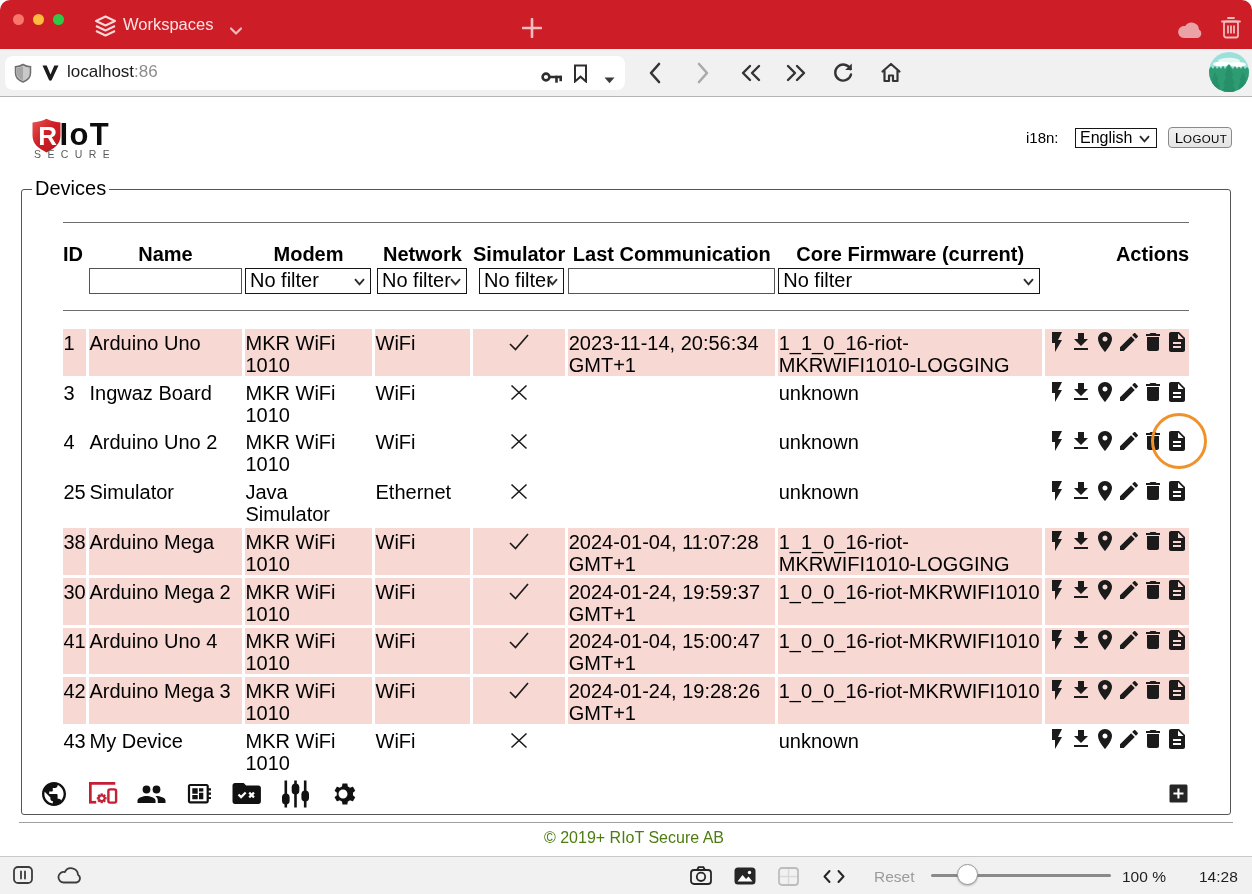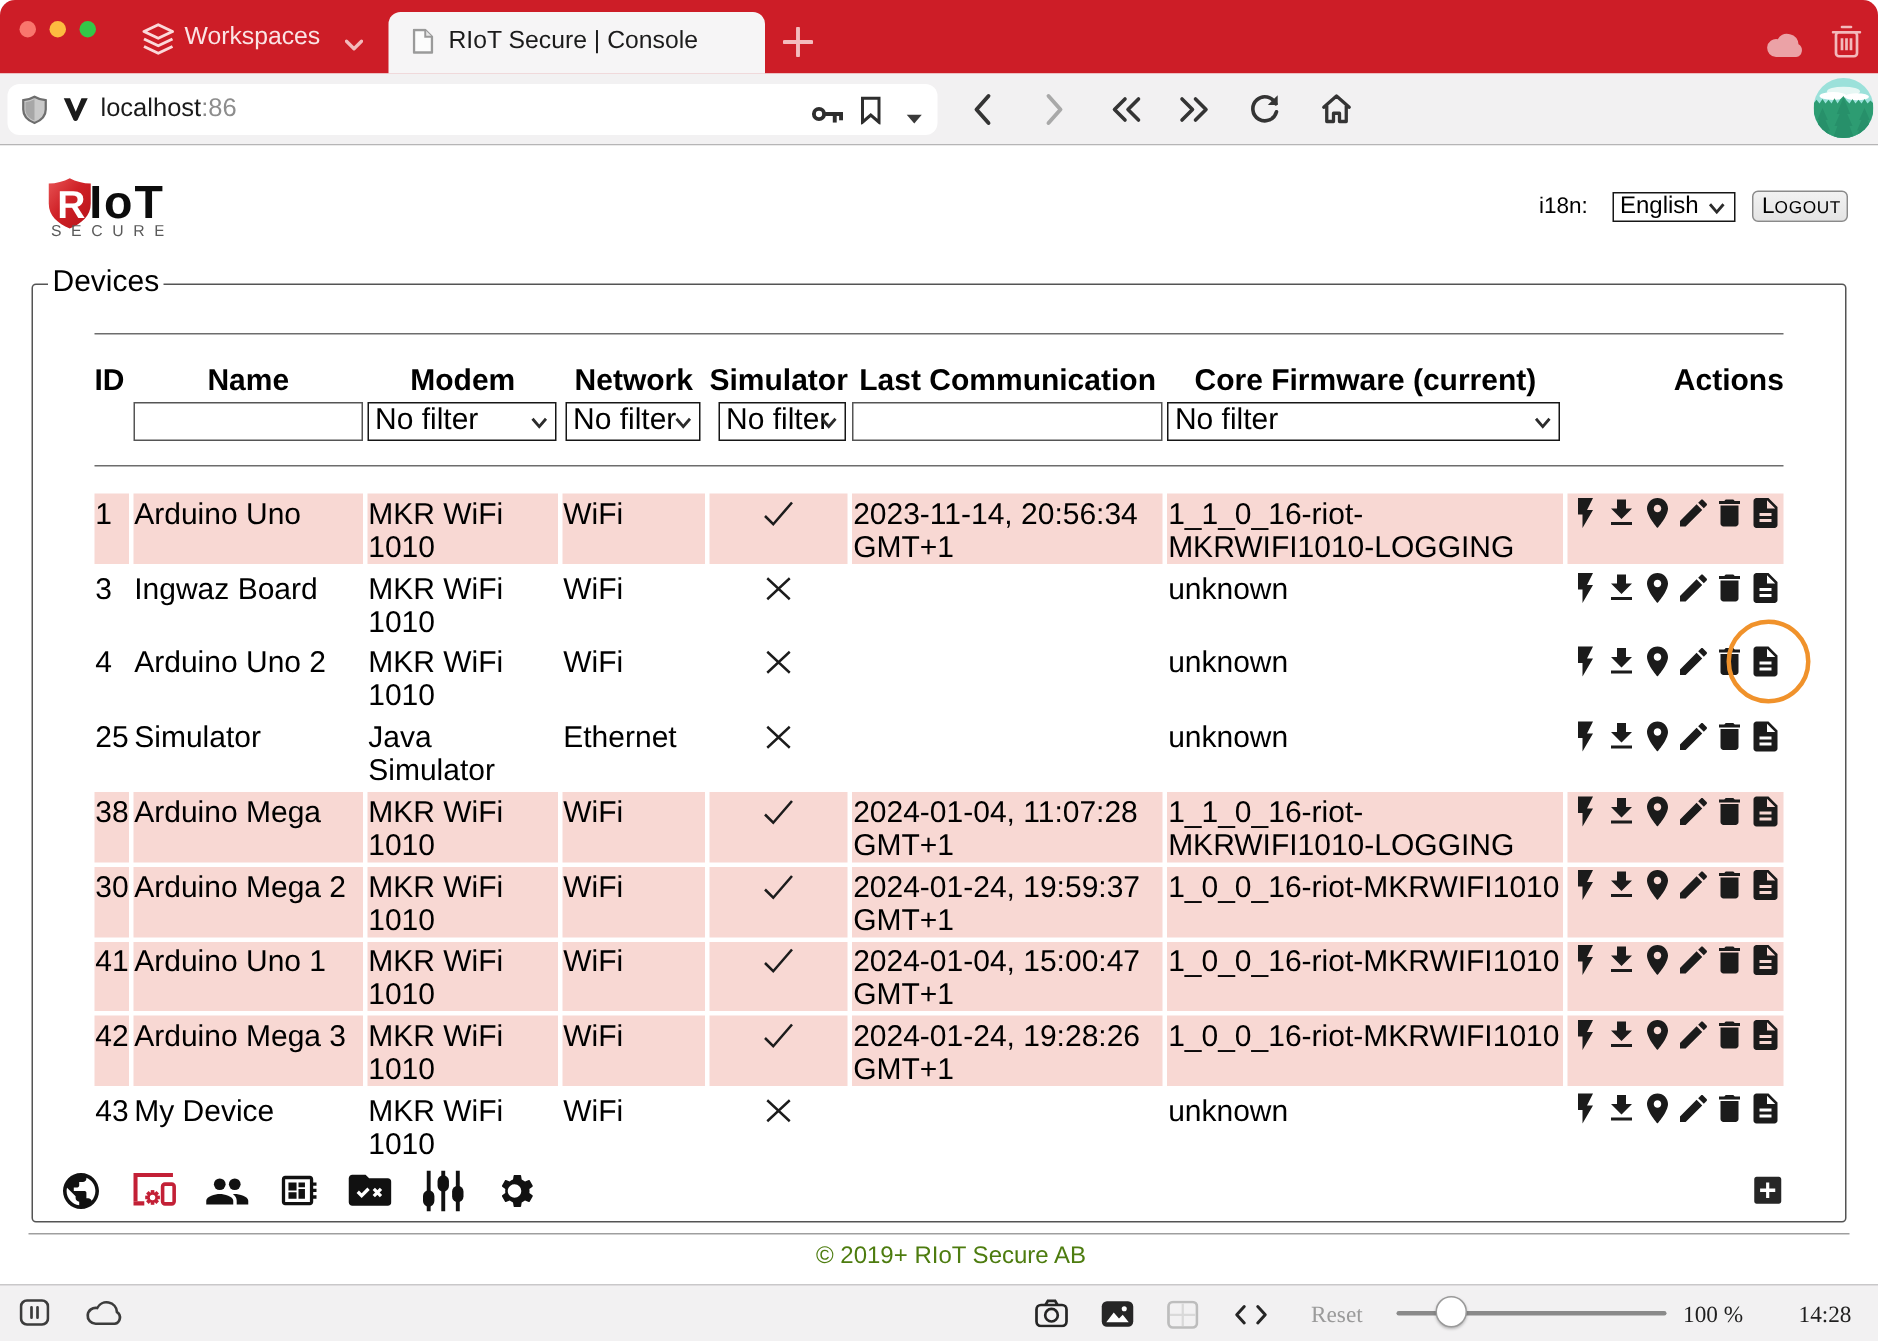--- a/index.html
+++ b/index.html
@@ -85,21 +85,21 @@
 #ocircle { position:absolute; left:1128.5px; top:222.5px; width:56px; height:56px;
   border:3.4px solid #f0922b; border-radius:50%; }
 .fico { position:absolute; }
 #footerline { position:absolute; left:19px; top:725px; width:1214px; border-top:1px solid #9f9f9f; }
 #copyright { position:absolute; left:0; top:731.5px; width:1252px; text-align:center;
   font-size:16px; color:#4d7c0f;padding-left:16px; }
 
 
 #statusbar { position:absolute; left:0; top:856px; width:1252px; height:38px;
   background:#f2f1f2; border-top:1px solid #c9c8c9; font-size:15.5px; color:#1f1f1f; }
-.sb { position:absolute;font-family:Liberation Serif, serif; }
+.sb { position:absolute; }
 #slider { position:absolute; left:931px; top:874px; width:180px; height:2.6px;
   background:#8a8a8a; border-radius:2px; }
 #knob { position:absolute; left:957px; top:864px; width:21px; height:21px; background:#fff;
   border:1px solid #9a9a9a; border-radius:50%; box-shadow:0 1px 2px rgba(0,0,0,0.25); }
 </style>
 </head>
 <body>
 <div id="titlebar">
   <div class="dot" style="left:12.5px; background:#f9766d;"></div>
   <div class="dot" style="left:33px;  background:#fdbc40;"></div>
@@ -108,27 +108,20 @@
         <g fill="none" stroke="#fbd9da" stroke-width="2" stroke-linejoin="round">
           <path d="M11.5 1.5 L21 6 L11.5 10.5 L2 6 Z"></path>
           <path d="M2 11 L11.5 15.5 L21 11"></path>
           <path d="M2 16 L11.5 20.5 L21 16"></path>
         </g>
       </svg></div>
   <div id="wstext">Workspaces</div>
   <div id="wscaret"><svg width="12" height="8" viewBox="0 0 12 8">
         <path d="M1 1.5 L6 6.5 L11 1.5" fill="none" stroke="#f3babc" stroke-width="2.2" stroke-linecap="round" stroke-linejoin="round"></path>
       </svg></div>
-  <div id="tab">
-      <div id="tabfav"><svg width="14" height="17" viewBox="0 0 14 17">
-          <path d="M1 1 h7.5 L13 5.5 V16 H1 Z" fill="#fcfcfc" stroke="#9a9a9a" stroke-width="1.6" stroke-linejoin="round"></path>
-          <path d="M8.5 1 V5.5 H13" fill="#e8e8e8" stroke="#9a9a9a" stroke-width="1.3"></path>
-        </svg></div>
-      <div id="tabtitle">RIoT Secure | Console</div>
-    </div>
   <div id="plusbtn"><svg width="20" height="20" viewBox="0 0 20 20">
         <path d="M10 1 V19 M1 10 H19" stroke="#f4bcbe" stroke-width="2.6" stroke-linecap="round"></path>
       </svg></div>
   <div id="cloudtb"><svg width="26" height="17" viewBox="0 0 26 17">
         <path d="M20.5 16 H7 a6 6 0 1 1 1.2-11.9 A7.5 7.5 0 0 1 22 7.5 a4.6 4.6 0 0 1-1.5 8.5 z" fill="#eba2a6"></path>
       </svg></div>
   <div id="trashtb"><svg width="20" height="23" viewBox="0 0 20 23">
         <g fill="none" stroke="#f3b9bb" stroke-width="1.8">
           <rect x="3" y="5.5" width="14" height="16" rx="2"></rect>
           <path d="M1 5.5 H19 M7 2 h6" stroke-linecap="round"></path>
@@ -426,21 +419,21 @@
               </svg><svg class="ai" width="24" height="24" viewBox="0 0 24 24" fill="#1b1b1b">
                 <path d="M3 17.25V21h3.75L17.81 9.94l-3.75-3.75L3 17.25zM20.71 7.04c.39-.39.39-1.02 0-1.41l-2.34-2.34c-.39-.39-1.02-.39-1.41 0l-1.83 1.83 3.75 3.75 1.83-1.83z"></path>
               </svg><svg class="ai" width="24" height="24" viewBox="0 0 24 24" fill="#1b1b1b">
                 <path d="M6 19c0 1.1.9 2 2 2h8c1.1 0 2-.9 2-2V7H6v12zM19 4h-3.5l-1-1h-5l-1 1H5v2h14V4z"></path>
               </svg><svg class="ai" width="24" height="24" viewBox="0 0 24 24" fill="#1b1b1b">
                 <path d="M14 2H6c-1.1 0-1.99.9-1.99 2L4 20c0 1.1.89 2 1.99 2H18c1.1 0 2-.9 2-2V8l-6-6zm2 16H8v-2h8v2zm0-4H8v-2h8v2zm-3-5V3.5L18.5 9H13z"></path>
               </svg></td>
           </tr>
 <tr class="pink">
             <td>41</td>
-            <td>Arduino Uno 1</td>
+            <td>Arduino Uno 4</td>
             <td>MKR WiFi 1010</td>
             <td>WiFi</td>
             <td class="cen">
               <svg width="20" height="17" viewBox="0 0 20 17">
                 <path d="M1 10l5.5 5.5L19 1" stroke="#1c1c1c" stroke-width="1.7" fill="none"></path>
               </svg>
             </td>
             <td>2024-01-04, 15:00:47 GMT+1</td>
             <td>1_0_0_16-riot-MKRWIFI1010</td>
             <td class="icons6"><svg class="ai" width="24" height="24" viewBox="0 0 24 24" fill="#1b1b1b">

